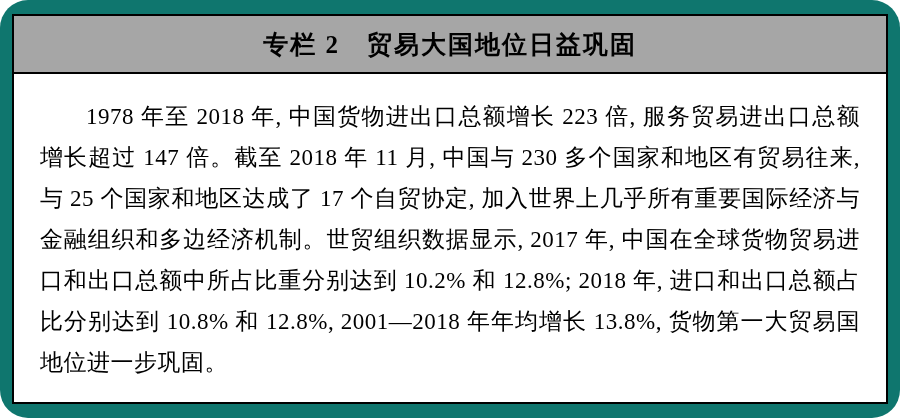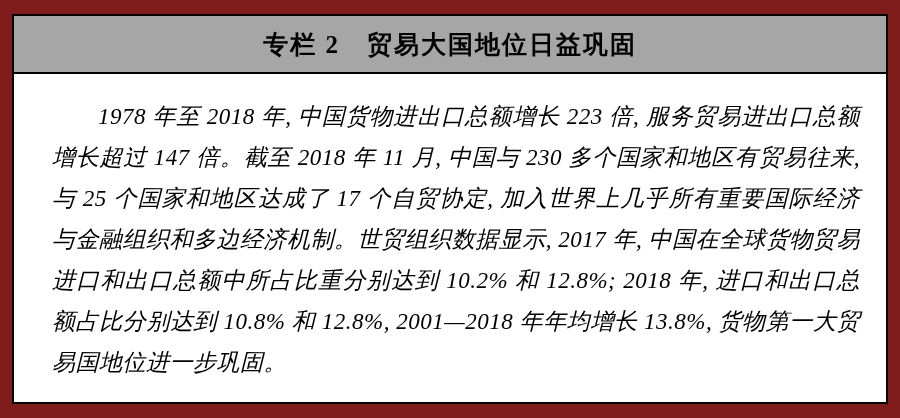--- a/index.html
+++ b/index.html
@@ -11,21 +11,22 @@
     width: 900px;
     height: 418px;
     font-family: "Liberation Serif", "DejaVu Serif", serif;
     color: #000000;
   }
   .page {
     position: relative;
     width: 900px;
     height: 418px;
     box-sizing: border-box;
-    background: #7f1d1d;
+    background: #0f766e;
+    border-radius: 28px;
   }
   .box {
     position: absolute;
     left: 12px;
     top: 14px;
     width: 876px;
     height: 390px;
     box-sizing: border-box;
     border: 2px solid #000000;
     background: #ffffff;
@@ -44,23 +45,22 @@
   .box-title {
     font-family: "Liberation Serif", "DejaVu Serif", serif;
     font-size: 25px;
     font-weight: bold;
     letter-spacing: 2px;
     color: #000000;
     white-space: pre;
   }
   .box-body {
     flex: 1 1 auto;
-    padding: 22px 26px 10px 38px;
+    padding: 22px 26px 10px 26px;
     box-sizing: border-box;
-    font-style: italic;
   }
   .para {
     font-size: 23px;
     line-height: 41px;
     text-align: justify;
     text-justify: inter-ideograph;
     text-indent: 2em;
     letter-spacing: 0.5px;
     margin: 0;
     color: #000000;

